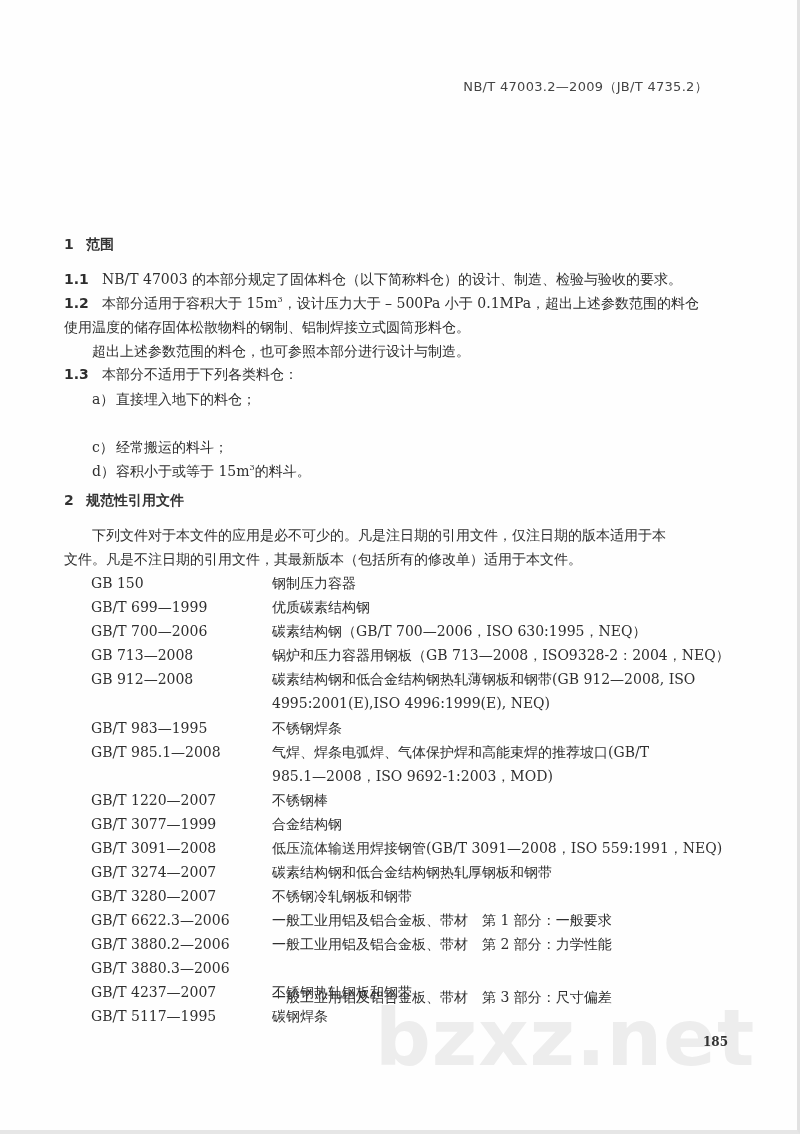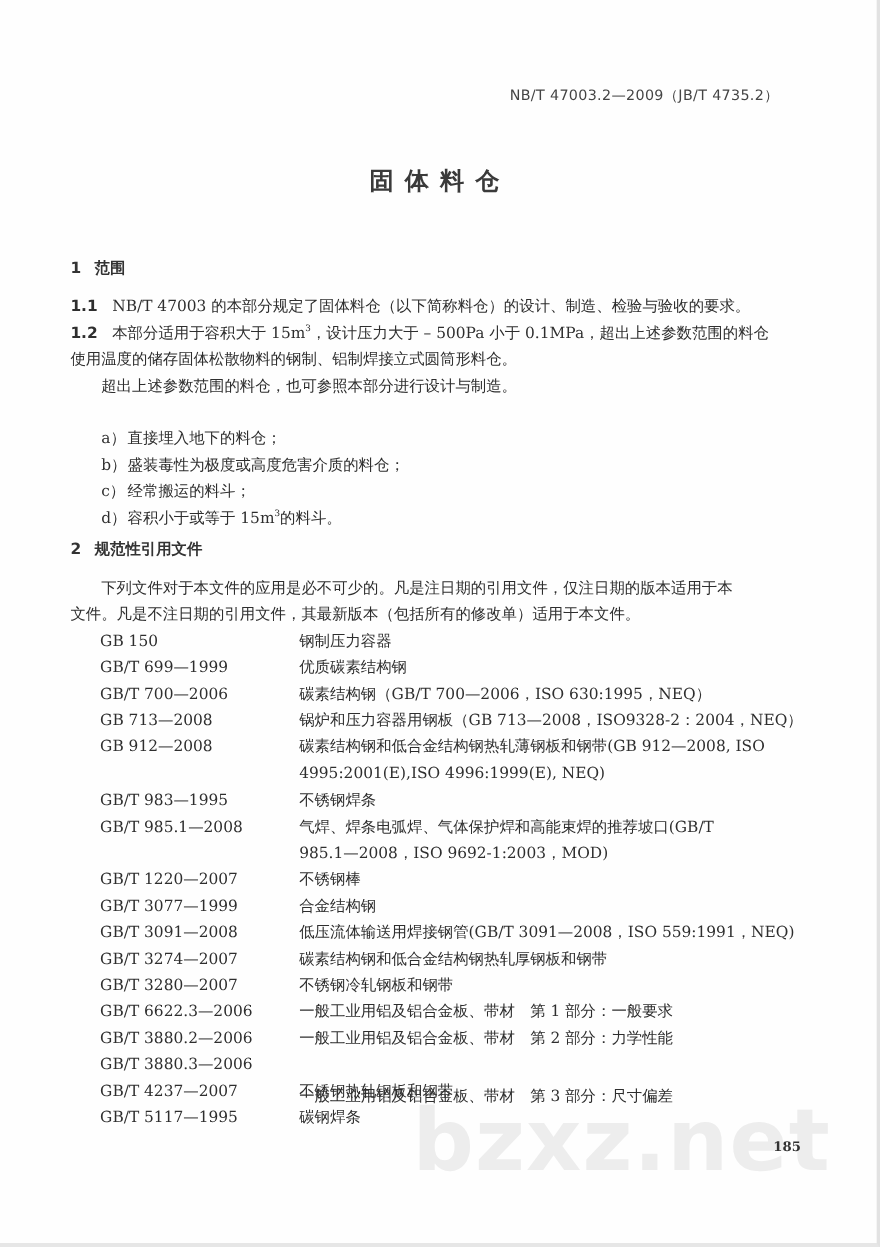--- a/index.html
+++ b/index.html
@@ -115,44 +115,43 @@
 <body>
 
 <div class="page"></div>
 
 <div class="watermark">bzxz.net</div>
 
 <div class="content">
 
   <div class="header-code">NB/T 47003.2—2009（JB/T 4735.2）</div>
 
-  <div class="title">固体料仓</div>
 
   <div class="line sec-head" style="left:64px; top:234px;">
     <span class="sec-no">1</span><span>范围</span>
   </div>
 
   <div class="line" style="left:64px; top:269px;">
     <span class="clause-no">1.1</span><span>NB/T 47003 的本部分规定了固体料仓（以下简称料仓）的设计、制造、检验与验收的要求。</span>
   </div>
 
   <div class="line" style="left:64px; top:293px;">
     <span class="clause-no">1.2</span><span>本部分适用于容积大于 15m</span><sup>3</sup><span>，设计压力大于 – 500Pa 小于 0.1MPa，超出上述参数范围的料仓</span>
   </div>
 
   <div class="line" style="left:64px; top:317px;">使用温度的储存固体松散物料的钢制、铝制焊接立式圆筒形料仓。</div>
 
   <div class="line" style="left:92px; top:341px;text-align:center;">超出上述参数范围的料仓，也可参照本部分进行设计与制造。</div>
 
+  <div class="line" style="left:64px; top:364px;">
+    <span class="clause-no">1.3</span><span>本部分不适用于下列各类料仓：</span>
+  </div>
 
   <div class="line" style="left:92px; top:389px;">
     <span class="item-mark">a）</span><span>直接埋入地下的料仓；</span>
-  </div>
-  <div class="line" style="left:92px; top:413px;">
-    <span class="item-mark">b）</span><span>盛装毒性为极度或高度危害介质的料仓；</span>
   </div>
   <div class="line" style="left:92px; top:437px;">
     <span class="item-mark">c）</span><span>经常搬运的料斗；</span>
   </div>
   <div class="line" style="left:92px; top:461px;">
     <span class="item-mark">d）</span><span>容积小于或等于 15m</span><sup>3</sup><span>的料斗。</span>
   </div>
 
   <div class="line sec-head" style="left:64px; top:490px;">
     <span class="sec-no">2</span><span>规范性引用文件</span>

